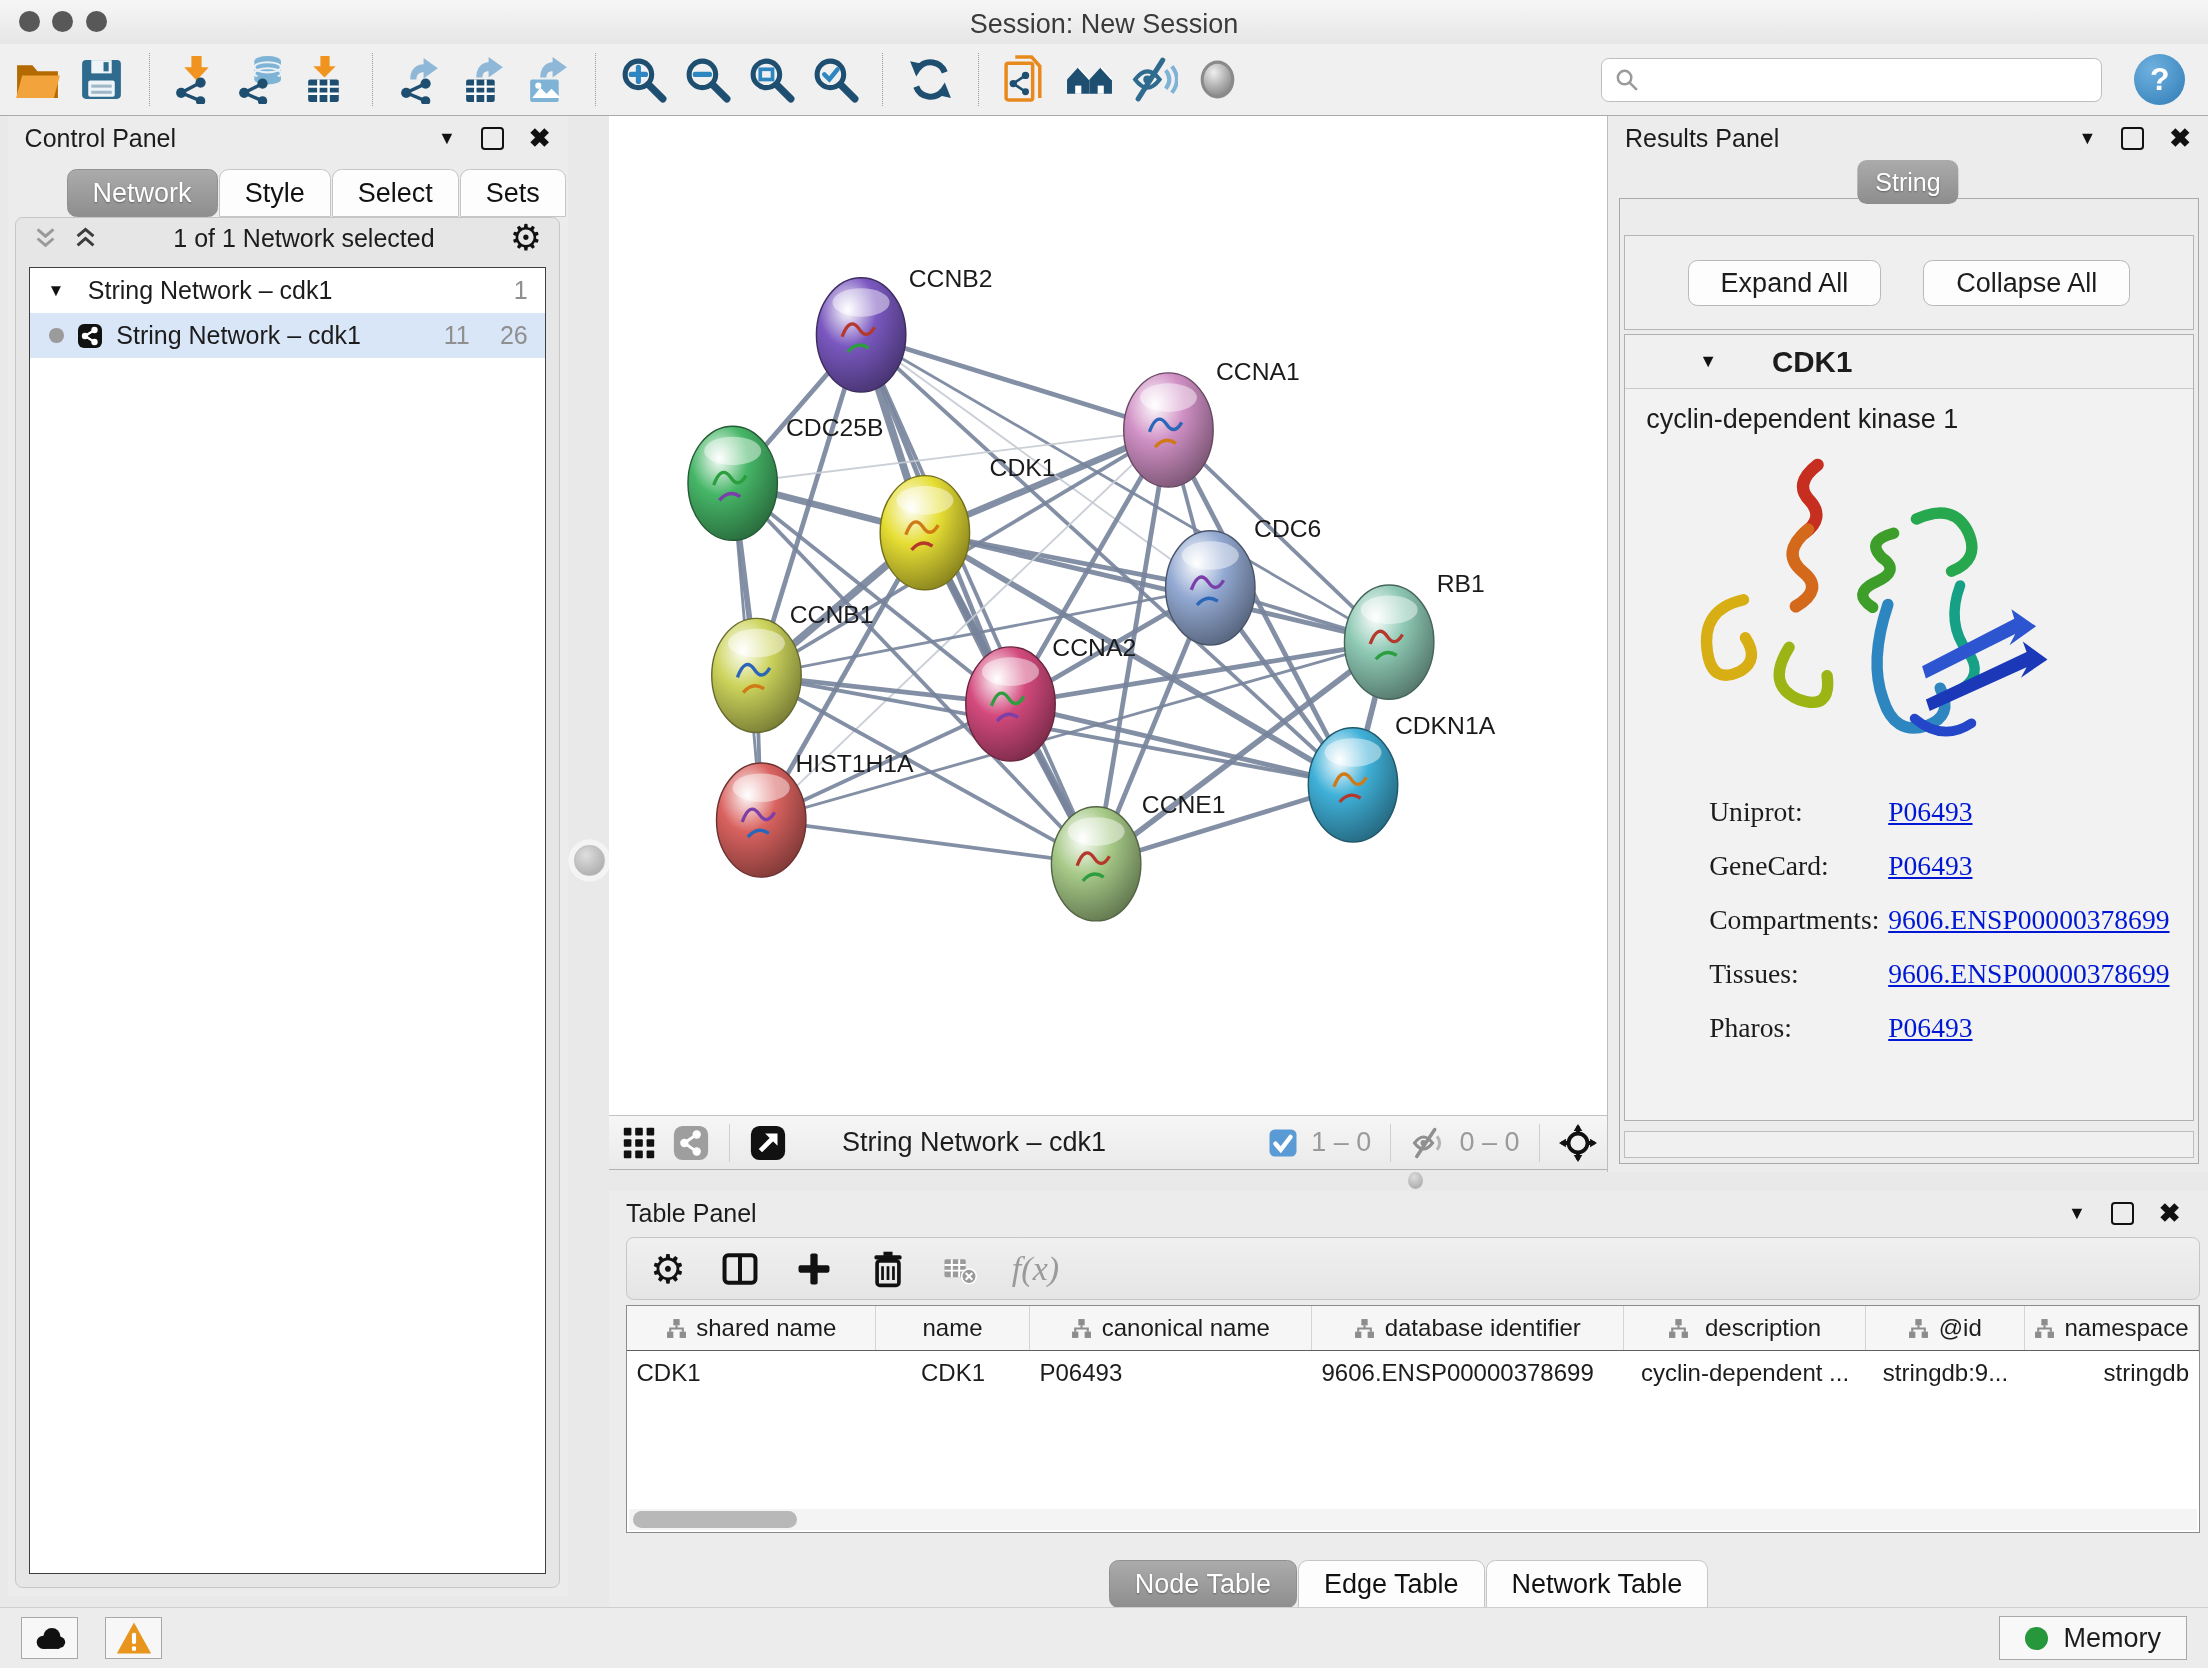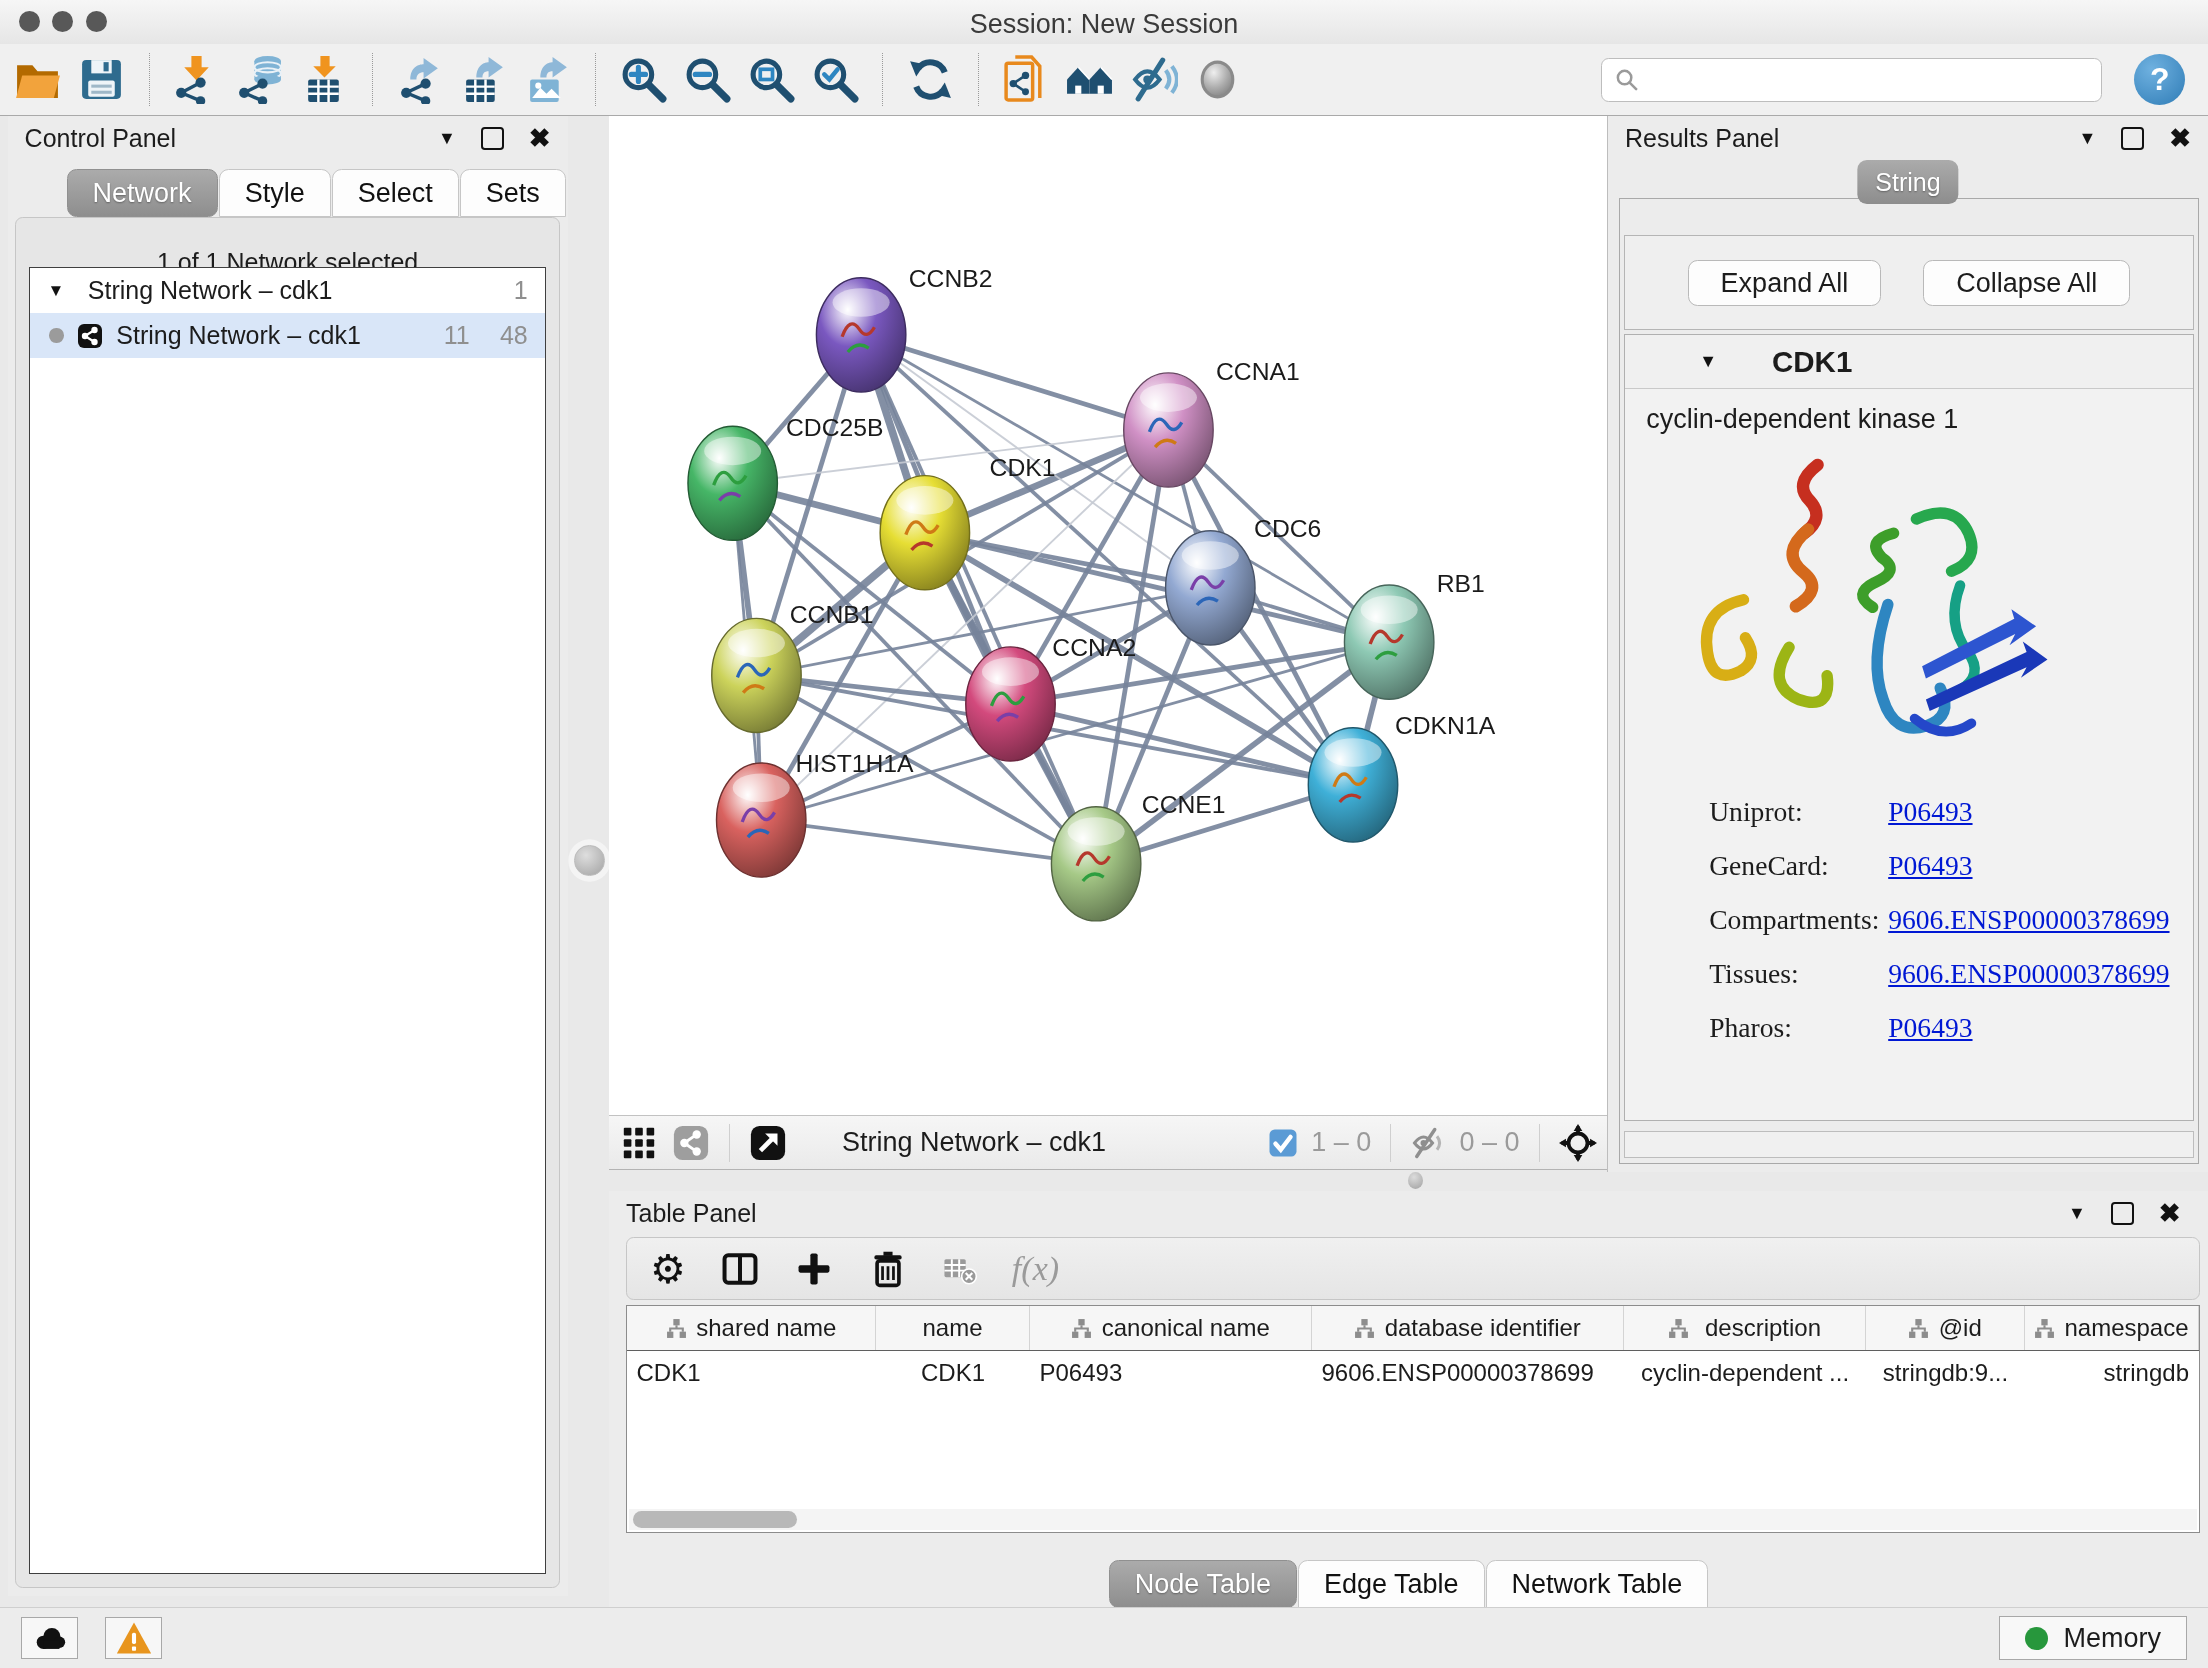--- a/index.html
+++ b/index.html
@@ -28,21 +28,21 @@
   .pfloat{width:19px;height:19px;border:2.9px solid #111;border-radius:3.8px;}
   .pclose{font-size:26px;color:#111;font-weight:bold;}
   .tab{height:46px;line-height:46px;padding:0 25px;font-size:27px;background:#fdfdfd;border:1px solid #c6c6c6;
     border-radius:9.5px 9.5px 0 0;margin-right:1px;color:#111;}
   .tab.sel{background:linear-gradient(#ababab,#8e8e8e);color:#fff;border-radius:9.5px;border-color:#909090;
     text-shadow:0 1px 1.9px rgba(0,0,0,.35);}
   
   .control-panel{position:absolute;left:7.6px;top:116px;width:560px;height:1480px;background:#ececec;}
   .cp-tabs{position:absolute;left:59px;top:53px;display:flex;}
   .cp-box{position:absolute;left:7.6px;right:7.6px;top:101px;bottom:7.6px;background:#e6e6e6;border:1px solid #c6c6c6;border-radius:7.6px;}
-  .cp-sub{position:absolute;left:0;top:0;right:0;height:40px;display:flex;align-items:center;padding:0 17px;gap:15px;flex-direction:column;}
+  .cp-sub{position:absolute;left:0;top:0;right:0;height:40px;display:flex;align-items:center;padding:0 17px;gap:15px;}
   .cp-status{flex:1;text-align:center;font-size:25px;}
   .gear{font-size:36px;color:#111;line-height:1;}
   .cp-tree{position:absolute;left:13.3px;right:13.3px;top:49px;bottom:13.3px;background:#fff;border:1.9px solid #3f3f3f;}
   .trow{height:45px;display:flex;align-items:center;font-size:25px;gap:13.3px;padding:0 17px;}
   .trow.sel{background:#d9e6f8;}
   .tcaret{font-size:17px;color:#111;width:27px;}
   .tlabel{flex:1;white-space:nowrap;overflow:hidden;}
   .tcount{color:#8f8f8f;}
   .tdot{width:14.3px;height:14.3px;border-radius:50%;background:#9b9b9b;margin-left:1.9px;}
   
@@ -292,21 +292,21 @@
             <rect x="1" y="1" width="24" height="24" rx="6" fill="#111"></rect>
             <g fill="#fff">
                 <circle cx="17.5" cy="7" r="3.2"></circle>
                 <circle cx="8" cy="13" r="3.2"></circle>
                 <circle cx="17.5" cy="19" r="3.2"></circle>
               </g>
             <path d="M8 13l9.5-6M8 13l9.5 6" stroke="#fff" stroke-width="2.2" fill="none"></path>
           </svg>
           <span class="tlabel">String Network – cdk1</span>
           <span class="tcount" style="margin-right:17px">11</span>
-          <span class="tcount">48</span>
+          <span class="tcount">26</span>
         </div>
       </div>
     </div>
   </div>
 
   <div class="knob" style="left:574px;top:845px"></div>
   <div class="knob" style="left:1577px;top:617px"></div>
 
   <div class="canvas">
     <svg id="netsvg" width="999" height="999" viewBox="0 0 1050 1050">

